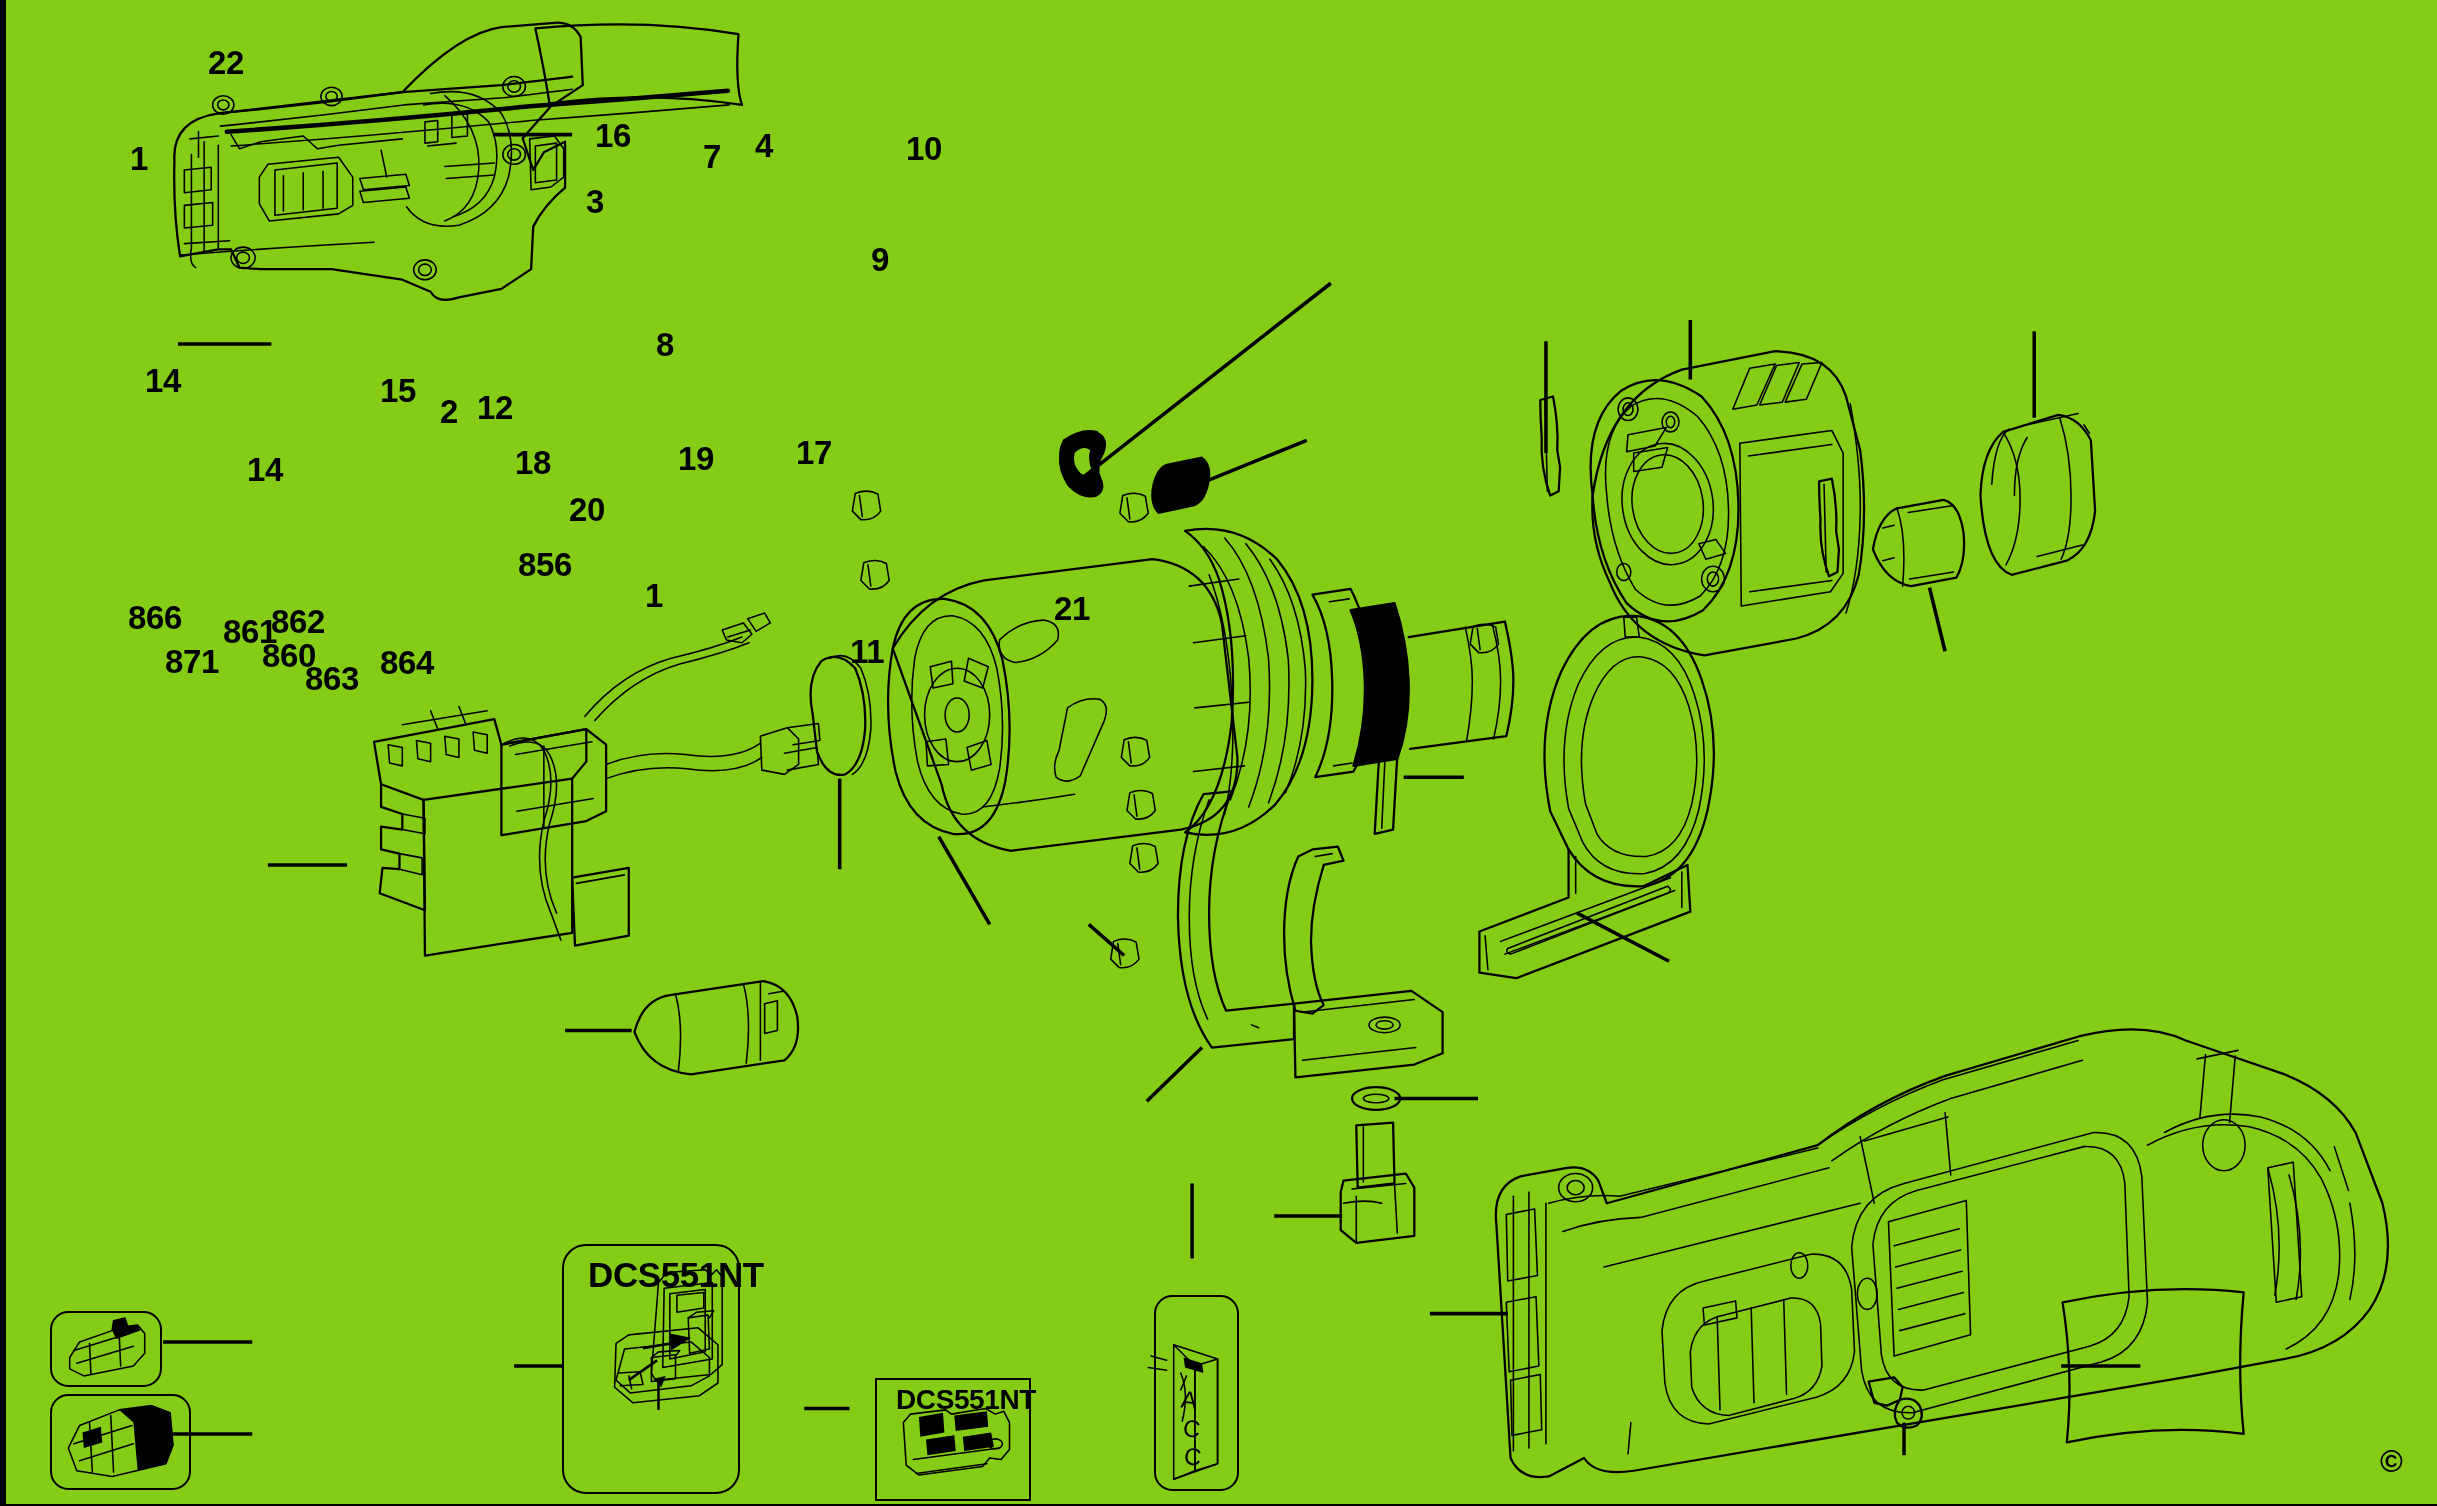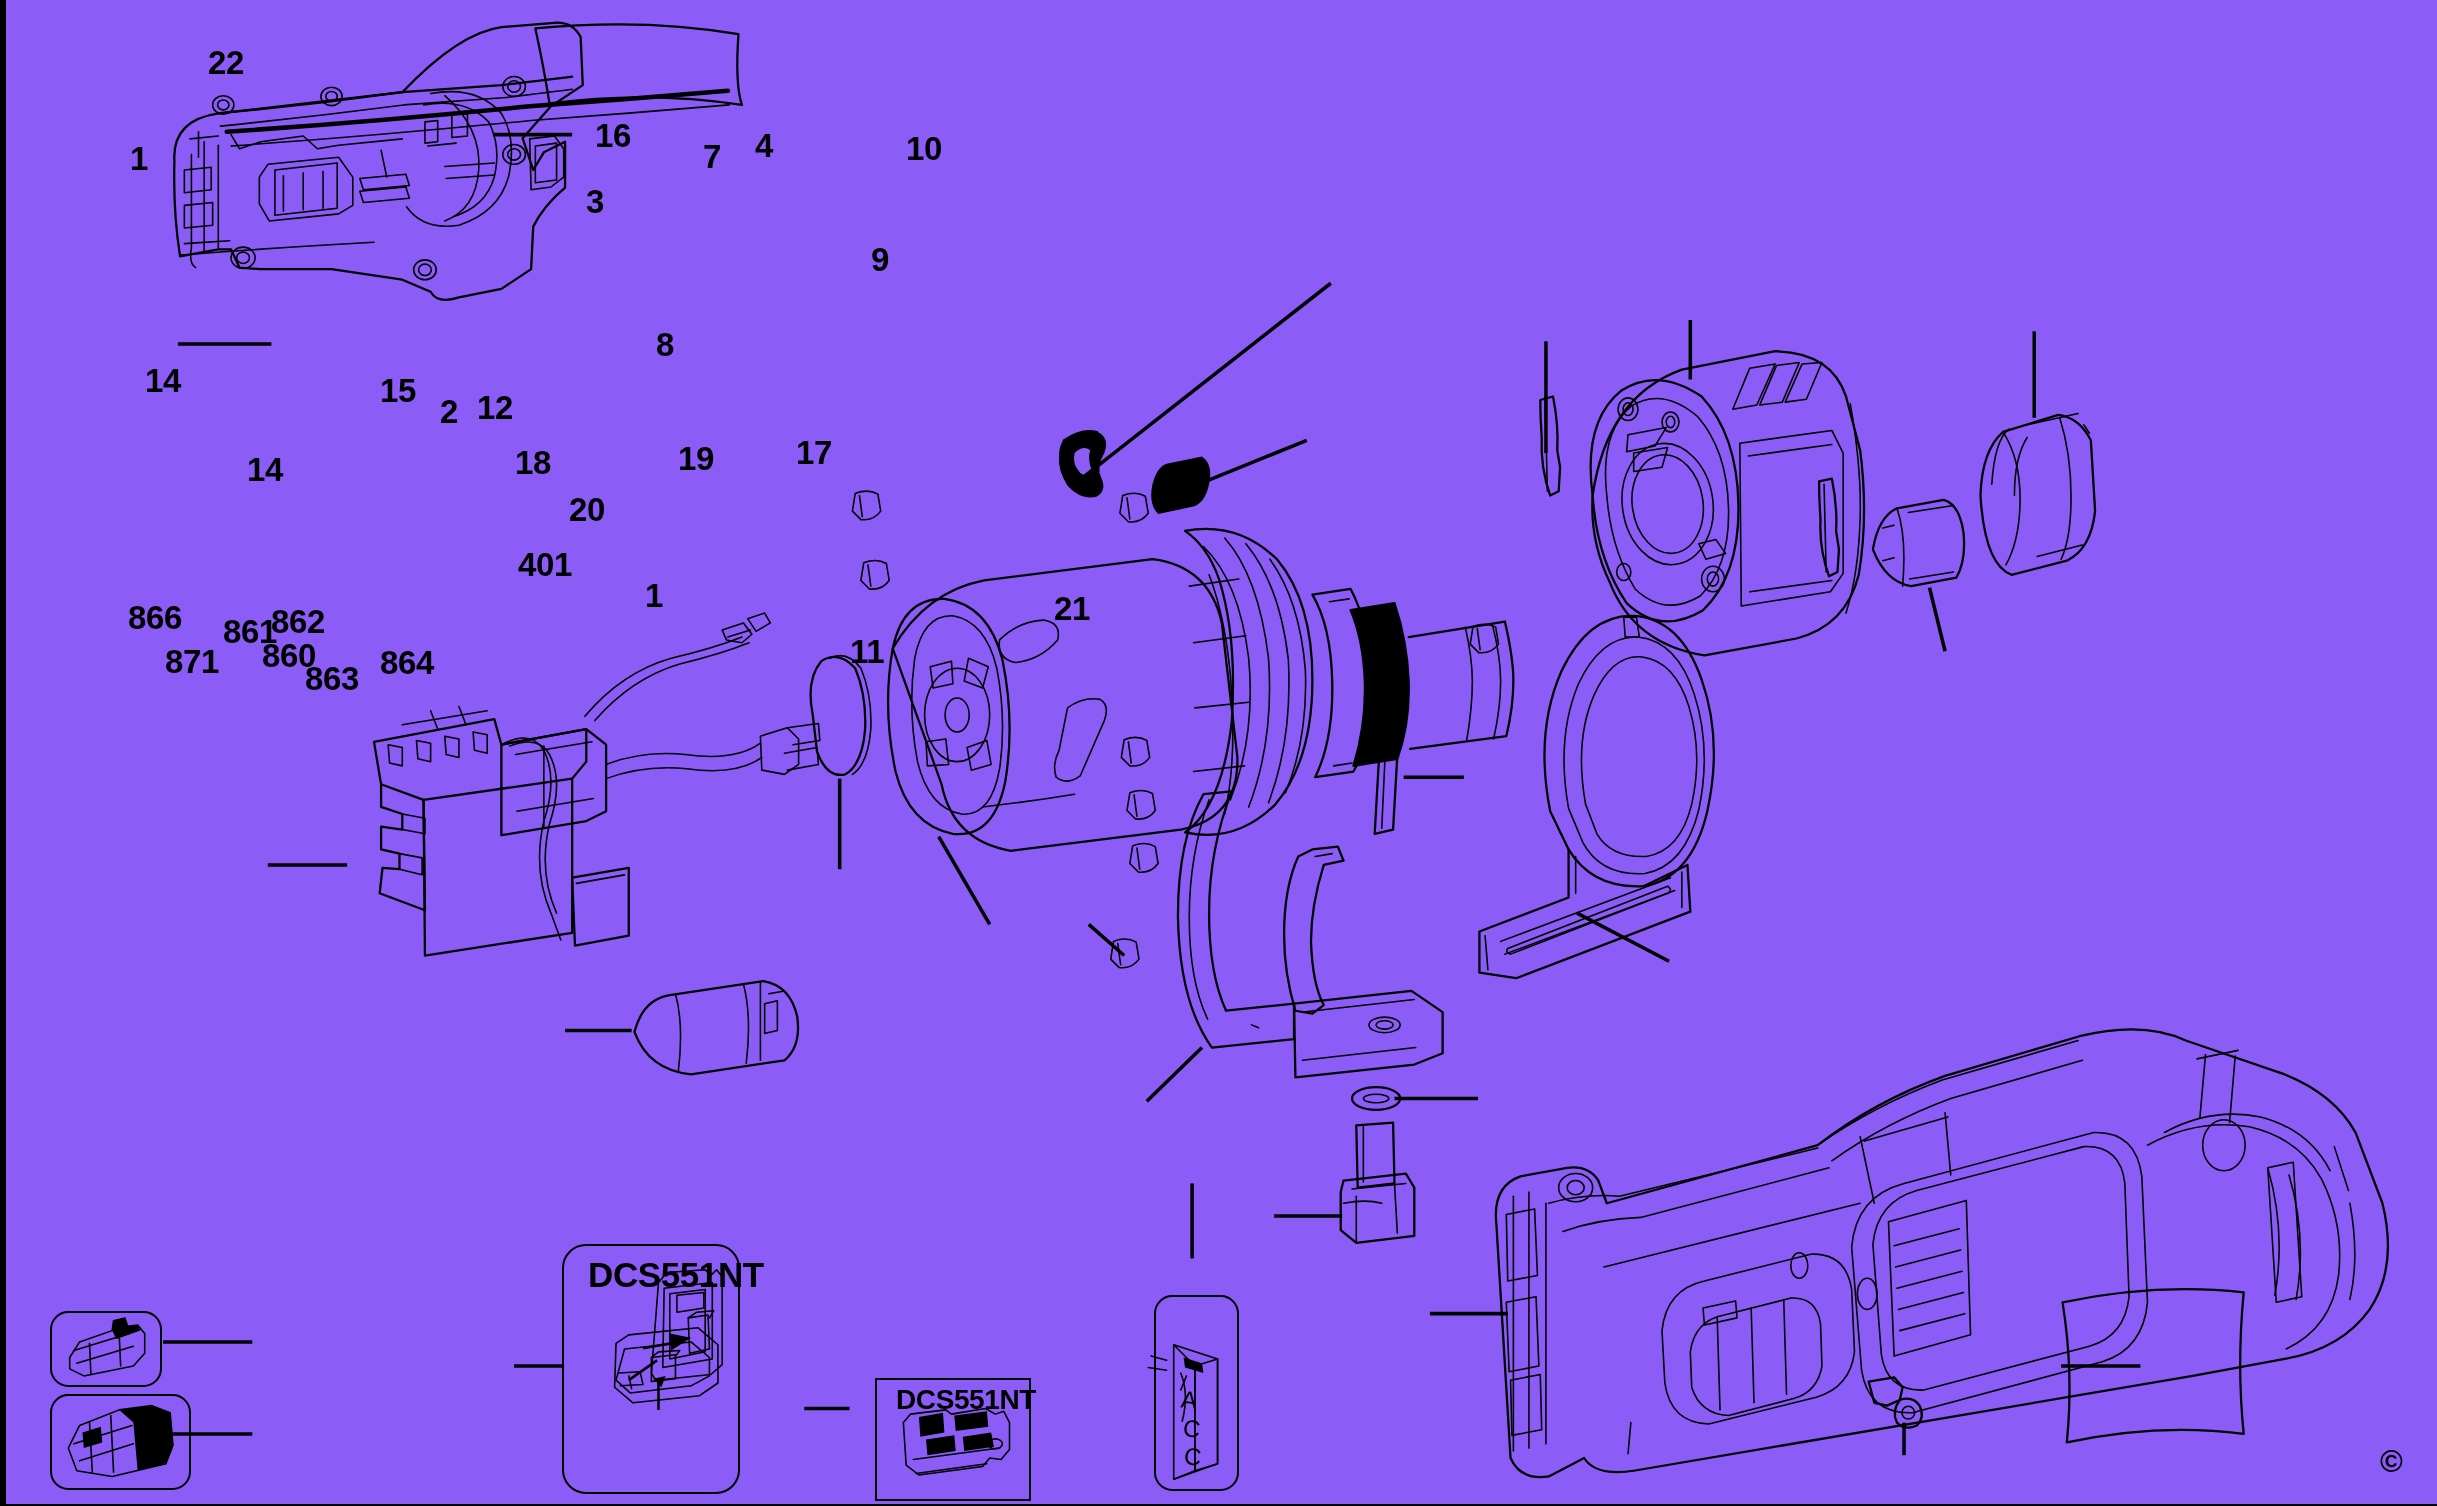--- a/index.html
+++ b/index.html
@@ -1,18 +1,18 @@
 <!DOCTYPE html>
 <html style="font-size:11.3px"><head>
 <meta charset="utf-8">
 <style>
   html,body{margin:0;padding:0;background:#fff;}
   body{width:2438px;height:1507px;overflow:hidden;
        font-family:"Liberation Sans",sans-serif;}
-  #sheet{position:relative;width:2438px;height:1507px;background:#8b5cf6;
+  #sheet{position:relative;width:2438px;height:1507px;background:#84cc16;
          box-sizing:border-box;border-left:6.4px solid #000;border-bottom:3.5px solid #000;}
   svg{position:absolute;left:0;top:0;}
   .ln{fill:none;stroke:#000;stroke-width:3.2;stroke-linecap:round;stroke-linejoin:round;}
   .ln2{fill:none;stroke:#000;stroke-width:2.2;stroke-linecap:round;stroke-linejoin:round;}
   .lnT{fill:none;stroke:#000;stroke-width:1.6;stroke-linecap:round;stroke-linejoin:round;}
   .hv{fill:none;stroke:#000;stroke-width:6.5;stroke-linecap:round;stroke-linejoin:round;}
   .fl{fill:#000;stroke:none;}
   .leader{stroke:#000;stroke-width:5.0;fill:none;stroke-linecap:butt;}
   .leaderT{stroke:#000;stroke-width:3.6;fill:none;stroke-linecap:butt;}
   .cap{position:absolute;font-weight:bold;color:#000;line-height:1;
@@ -595,21 +595,21 @@
 <div class="cap num" style="left:434px;top:395px;">2</div>
 <div class="cap num" style="left:471px;top:391px;">12</div>
 <div class="cap num" style="left:790px;top:416px;margin-top:20px;">17</div>
 <div class="cap num" style="left:509px;top:446px;">18</div>
 <div class="cap num" style="left:672px;top:442px;">19</div>
 <div class="cap num" style="left:241px;top:453px;">14</div>
 <div class="cap num" style="left:563px;top:493px;">20</div>
 <div class="cap num" style="left:639px;top:579px;">1</div>
 <div class="cap num" style="left:1048px;top:592px;">21</div>
 <div class="cap num" style="left:844px;top:635px;">11</div>
-<div class="cap num3" style="left:512px;top:548px;">401</div>
+<div class="cap num3" style="left:512px;top:548px;">856</div>
 <div class="cap num3" style="left:122px;top:601px;">866</div>
 <div class="cap num3" style="left:122px;top:645px;margin-left:37px;">871</div>
 <div class="cap num3" style="left:217px;top:615px;">861</div>
 <div class="cap num3" style="left:265px;top:605px;">862</div>
 <div class="cap num3" style="left:256px;top:639px;">860</div>
 <div class="cap num3" style="left:299px;top:662px;">863</div>
 <div class="cap num3" style="left:374px;top:646px;">864</div>
 
 <div class="cap boxlbl" style="left:582px;top:1257px;">DCS551NT</div>
 <div class="cap boxlbl2" style="left:890px;top:1386px;">DCS551NT</div>

